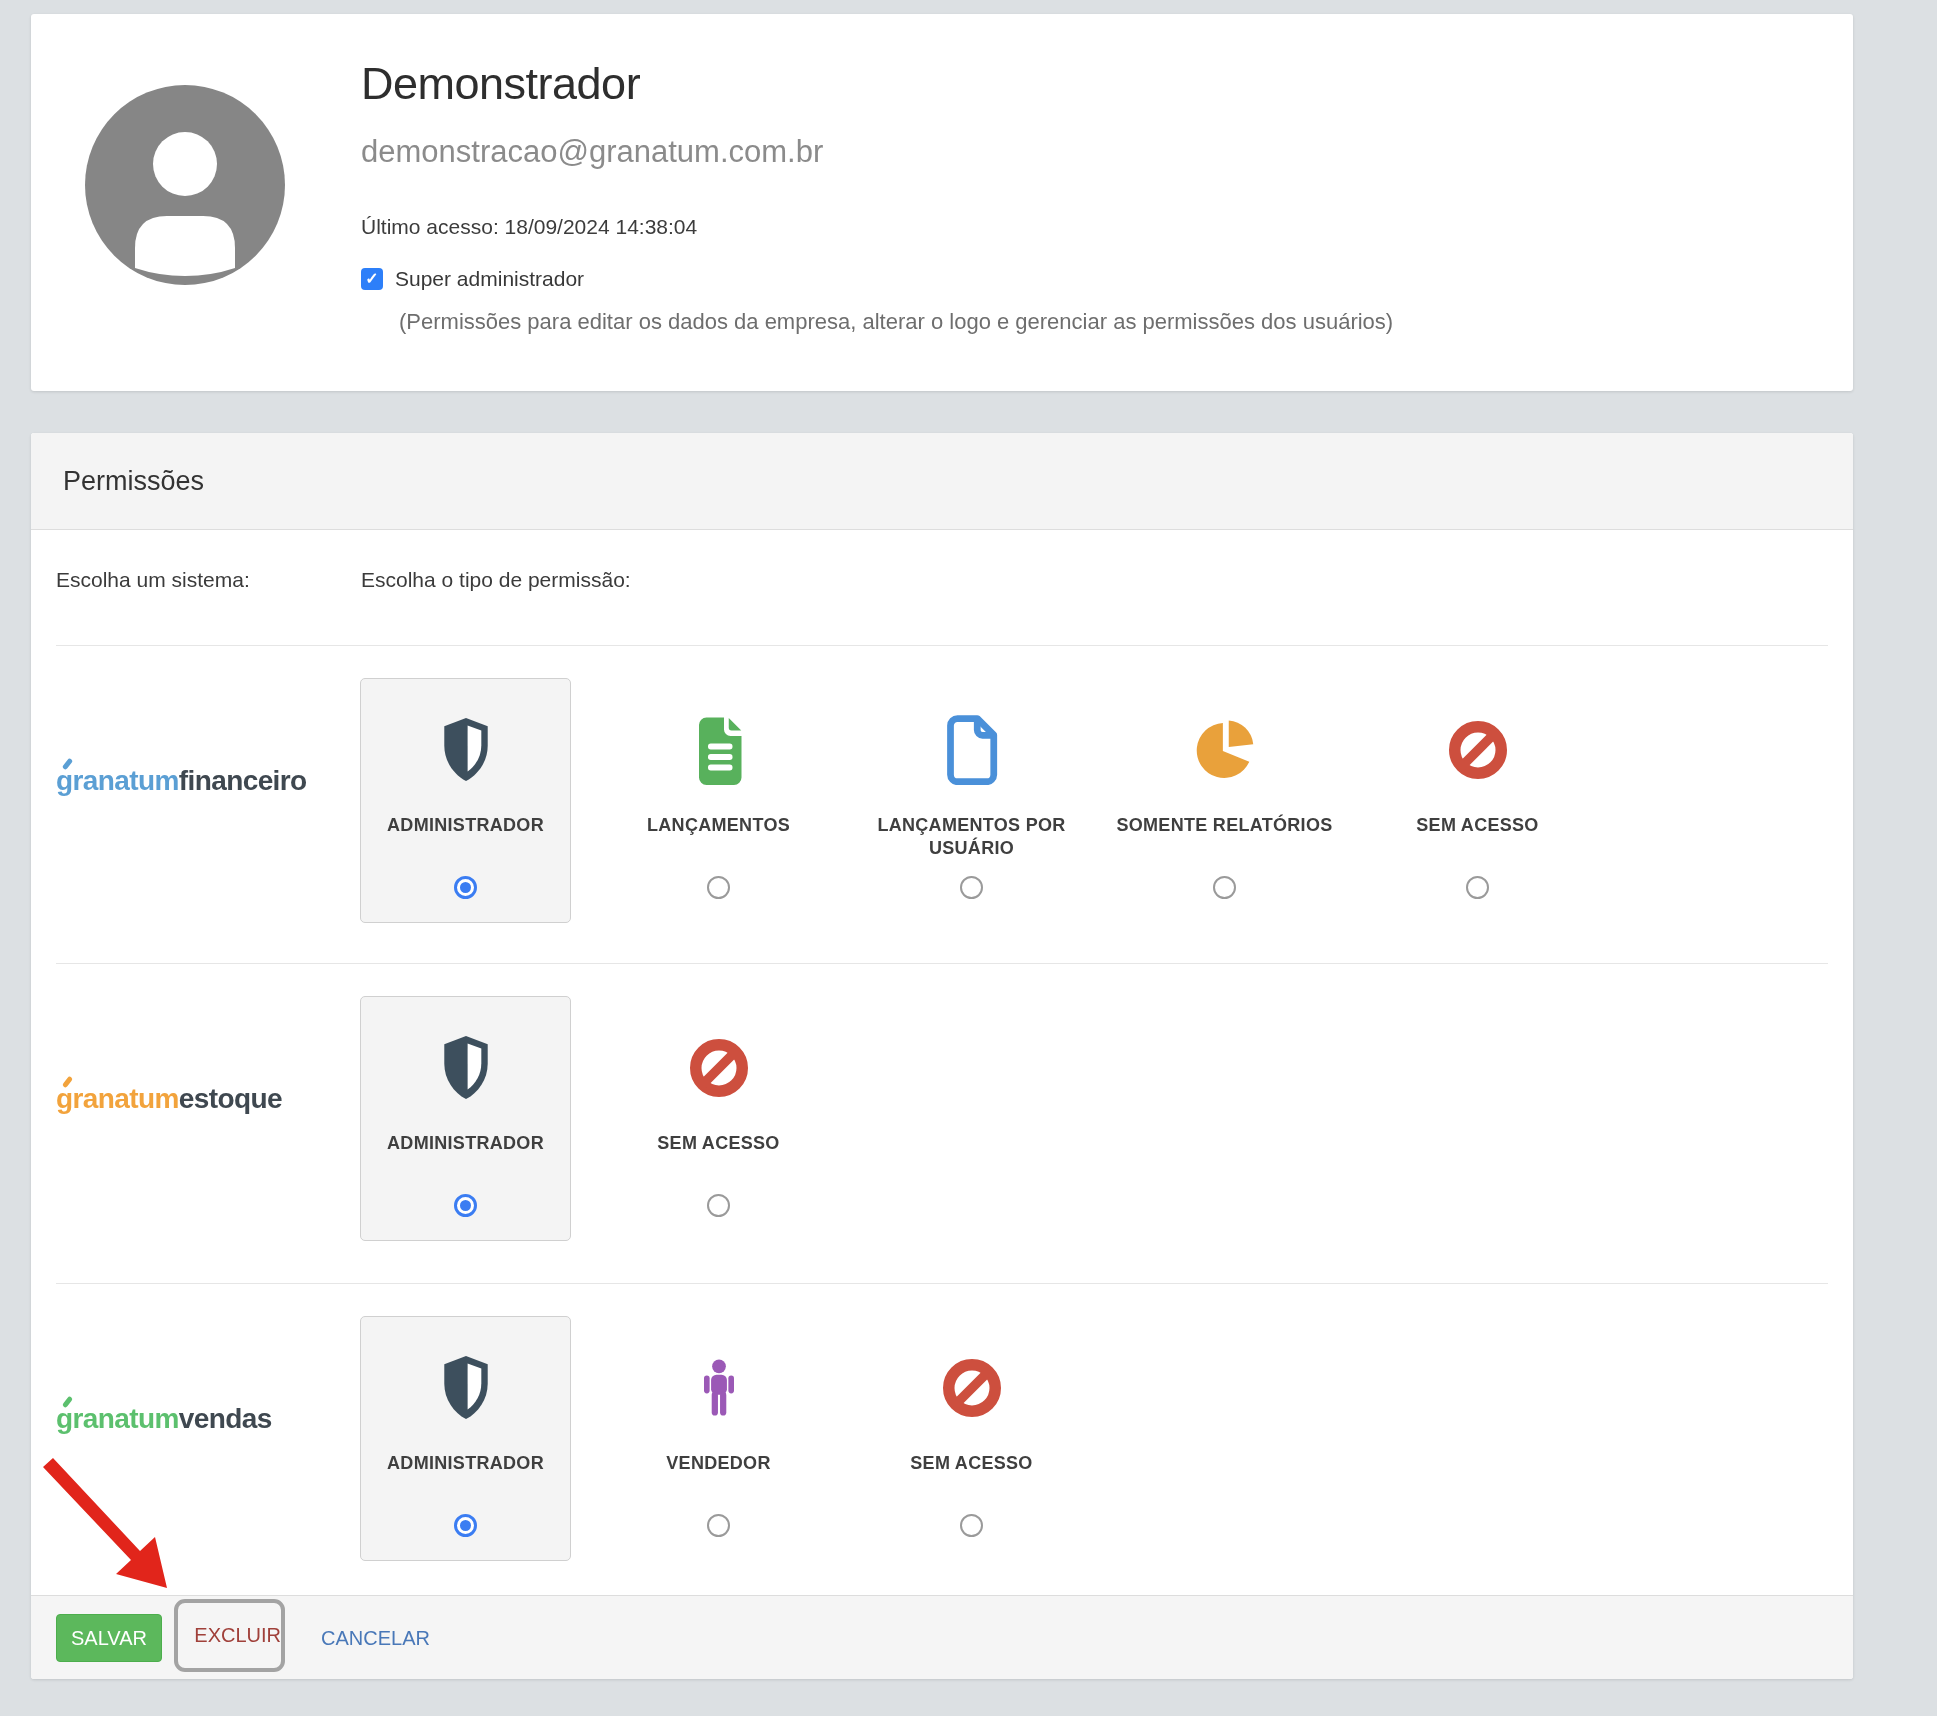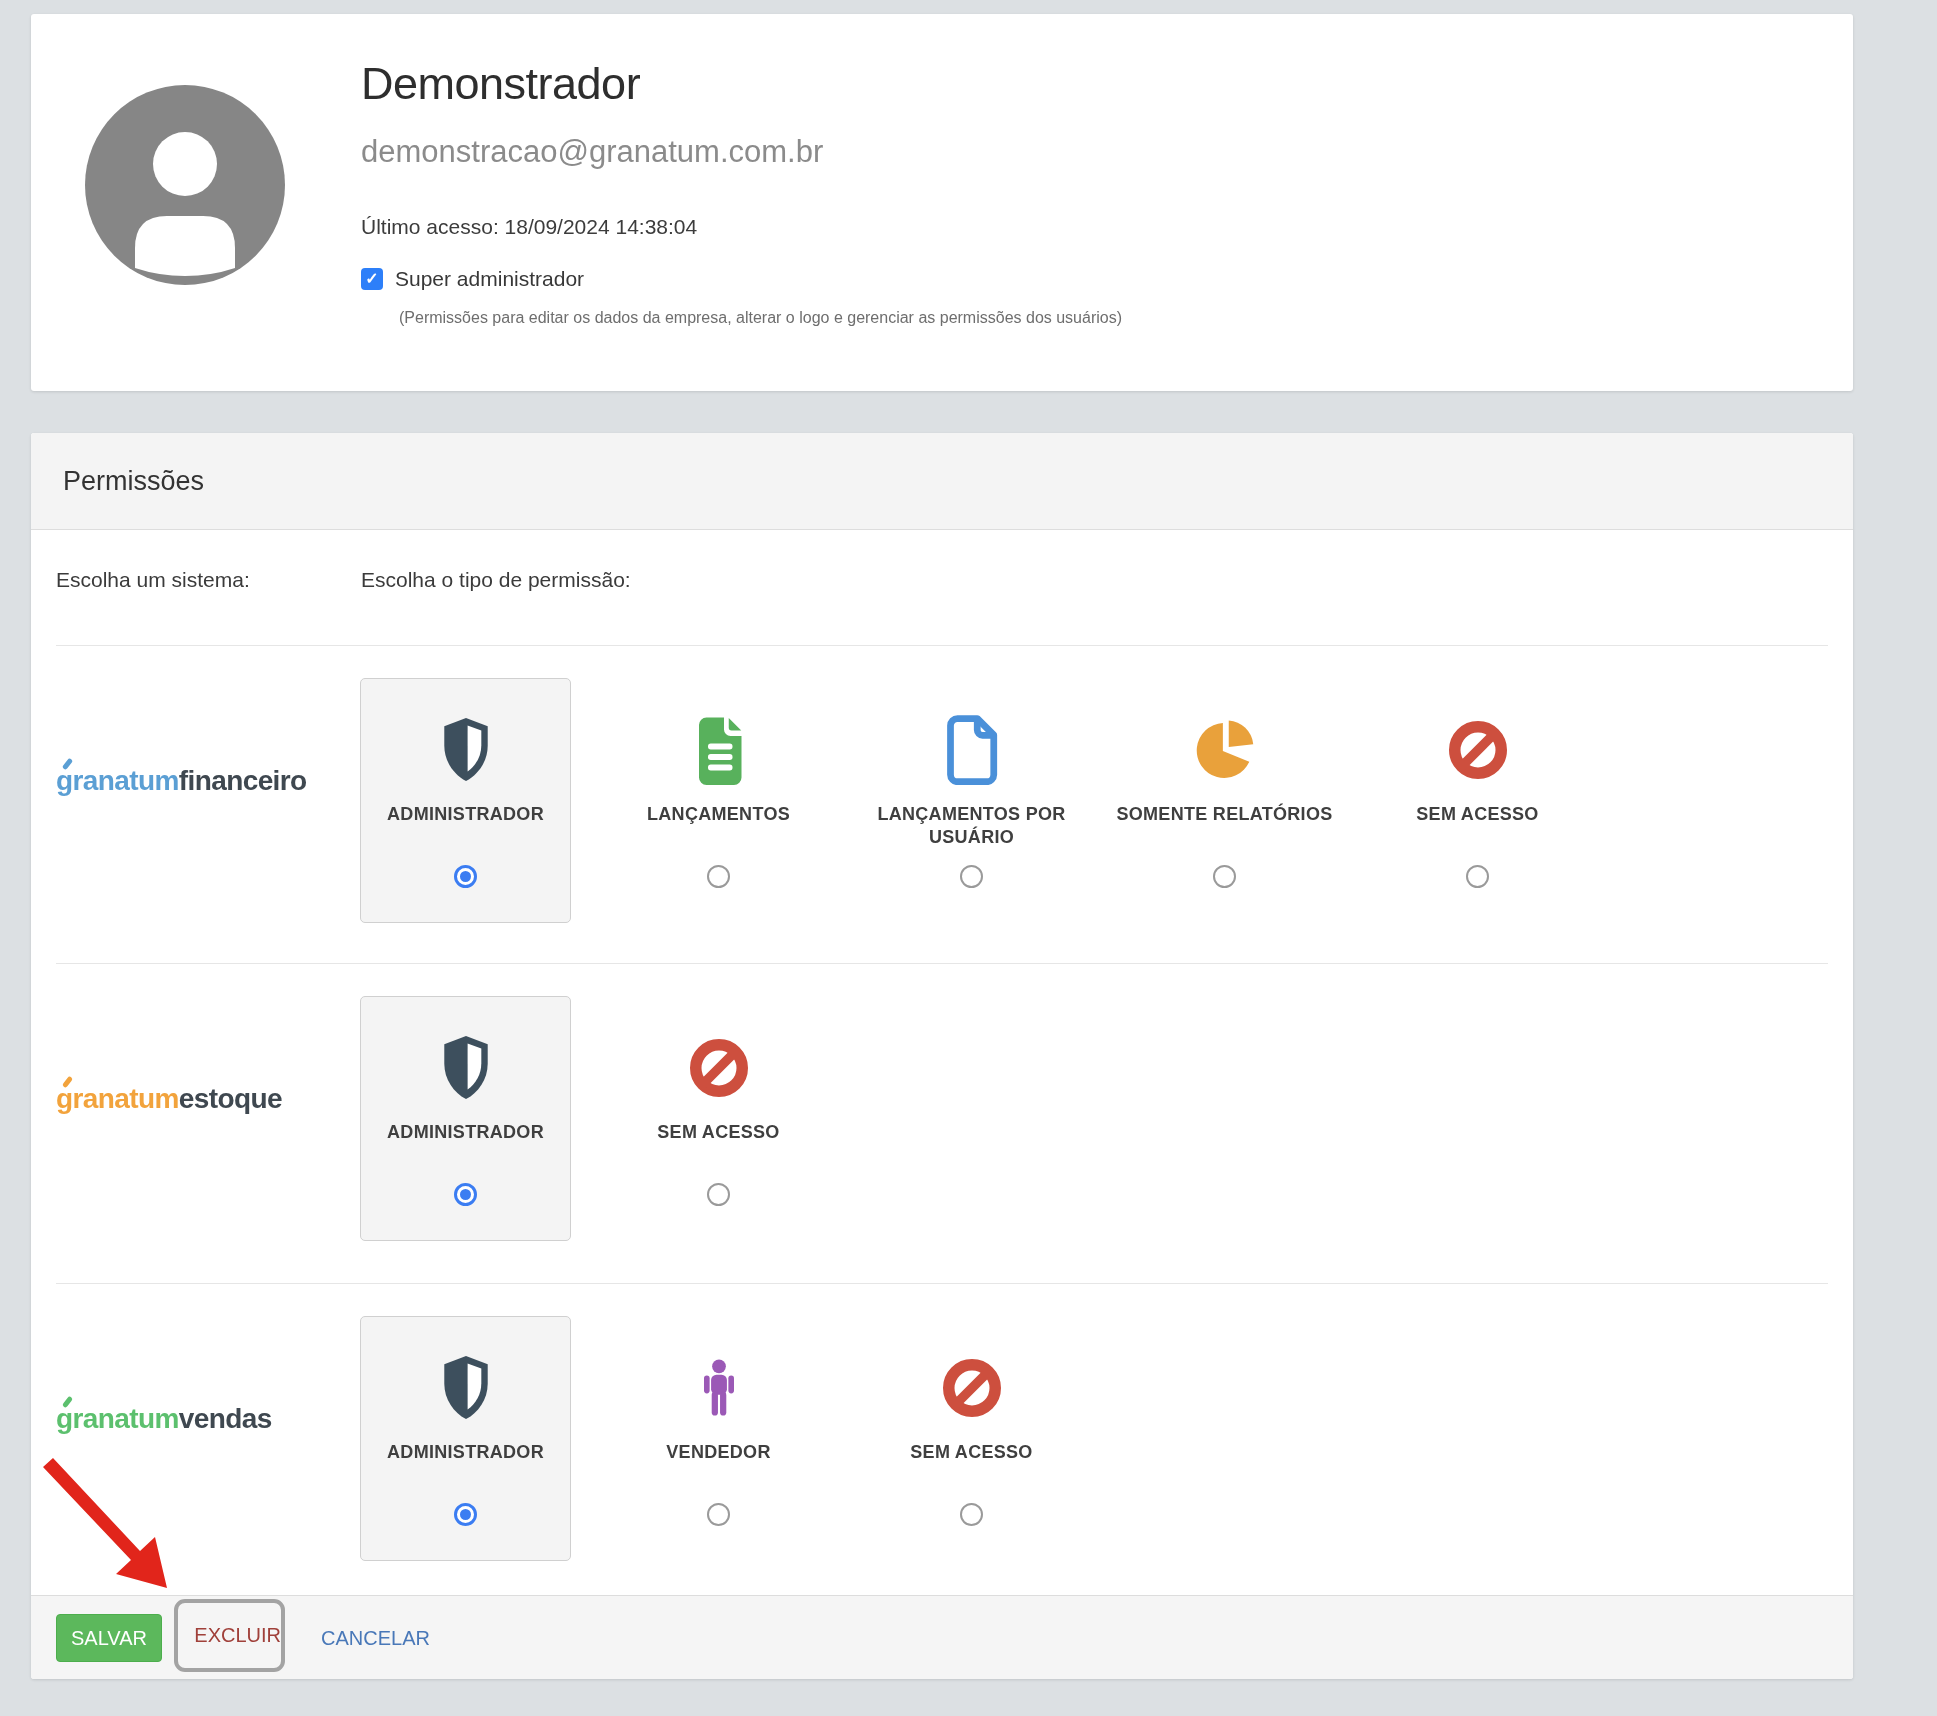--- a/index.html
+++ b/index.html
@@ -21,21 +21,21 @@
   .avatar { position:absolute; left:54px; top:71px; width:200px; height:200px; }
   .user-name { position:absolute; left:330px; top:44px; font-size:45px; font-weight:500; color:#2e2e2e; letter-spacing:-0.5px;}
   .user-email { position:absolute; left:330px; top:120px; font-size:31px; color:#8b8b8b; font-weight:400;text-align:center;}
   .user-last { position:absolute; left:330px; top:201px; font-size:21px; color:#3c3c3c; }
   .super-admin-row { position:absolute; left:330px; top:253px; display:flex; align-items:center; }
   .checkbox {
     width:22px; height:22px; background:#2d7ff9; border-radius:4px;
     color:#fff; font-size:16px; font-weight:bold; text-align:center; line-height:22px; flex:0 0 22px;
   }
   .super-admin-label { margin-left:12px; font-size:21px; color:#383838; }
-  .super-admin-note { position:absolute; left:368px; top:295px; font-size:16px; color:#6e6e6e; }
+  .super-admin-note { position:absolute; left:368px; top:295px; font-size:22px; color:#6e6e6e; }
 
   
   .perm-panel {
     position:absolute; left:31px; top:433px; width:1822px; height:1246px;
     background:#fff; border-radius:3px; box-shadow:0 1px 3px rgba(0,0,0,.12);
   }
   .perm-header {
     position:absolute; left:0; top:0; right:0; height:97px; background:#f4f4f4;
     border-bottom:1px solid #ddd; border-radius:3px 3px 0 0;
     display:flex; align-items:center; padding-left:32px;
@@ -62,21 +62,21 @@
   .sys-vendas    .brand { color:#5cc06e; }
 
   .options { position:absolute; left:308px; top:0; bottom:0; display:flex; }
   .opt { position:relative; width:253px; height:100%; display:flex; flex-direction:column; align-items:center; }
   .opt-box {
     position:absolute; left:21px; top:33px; width:211px; height:245px;
     background:#f4f4f4; border:1px solid #d0d0d0; border-radius:5px;
   }
   .opt-icon { margin-top:73px; height:64px; display:flex; align-items:center; justify-content:center; z-index:1; }
   .opt-label {
-    margin-top:21px; height:58px; width:233px; z-index:1;
+    margin-top:32px; height:58px; width:233px; z-index:1;
     font-size:18px; font-weight:bold; color:#3f3f3f; text-align:center;
     line-height:23px; letter-spacing:0.3px;
   }
   .opt-radio {
     margin-top:4px; width:23px; height:23px; border-radius:50%;
     border:2px solid #9a9a9a; background:#fff; position:relative; z-index:1;
   }
   .opt-radio.checked { border:3px solid #3b7df2; }
   .opt-radio.checked::after {
     content:''; position:absolute; left:50%; top:50%; width:11px; height:11px;

